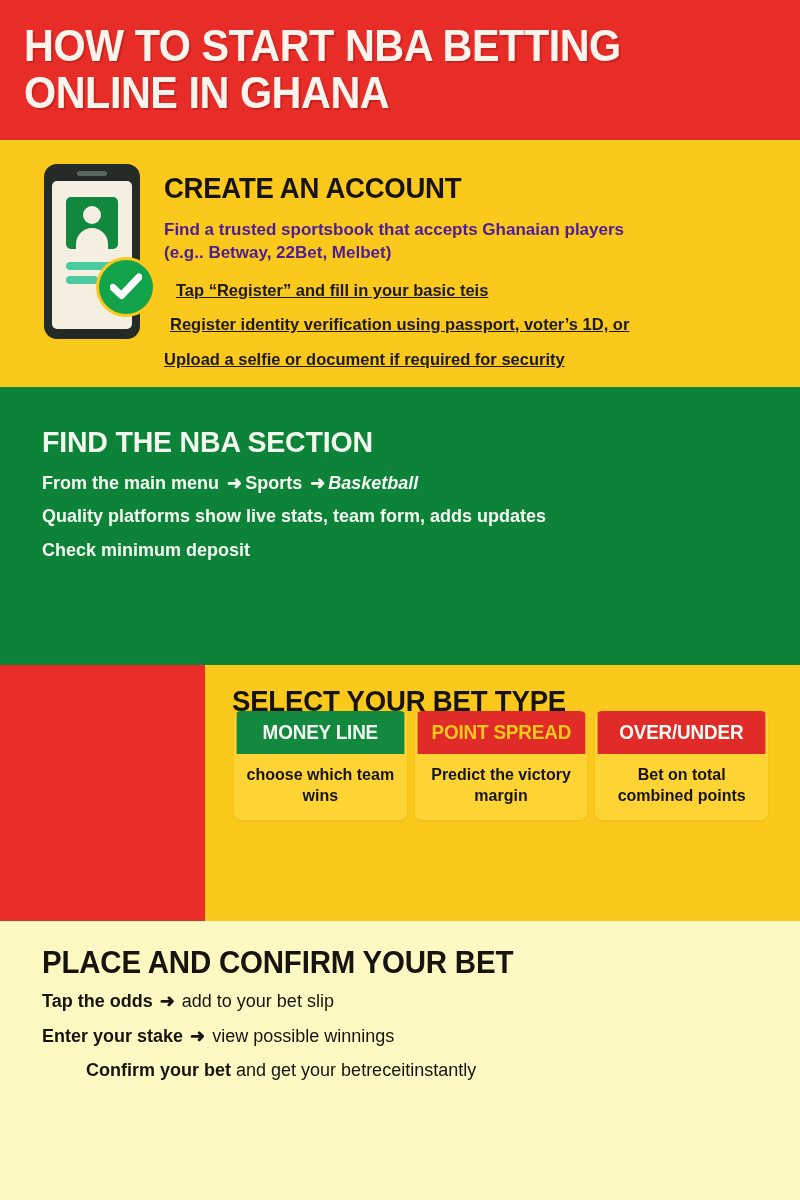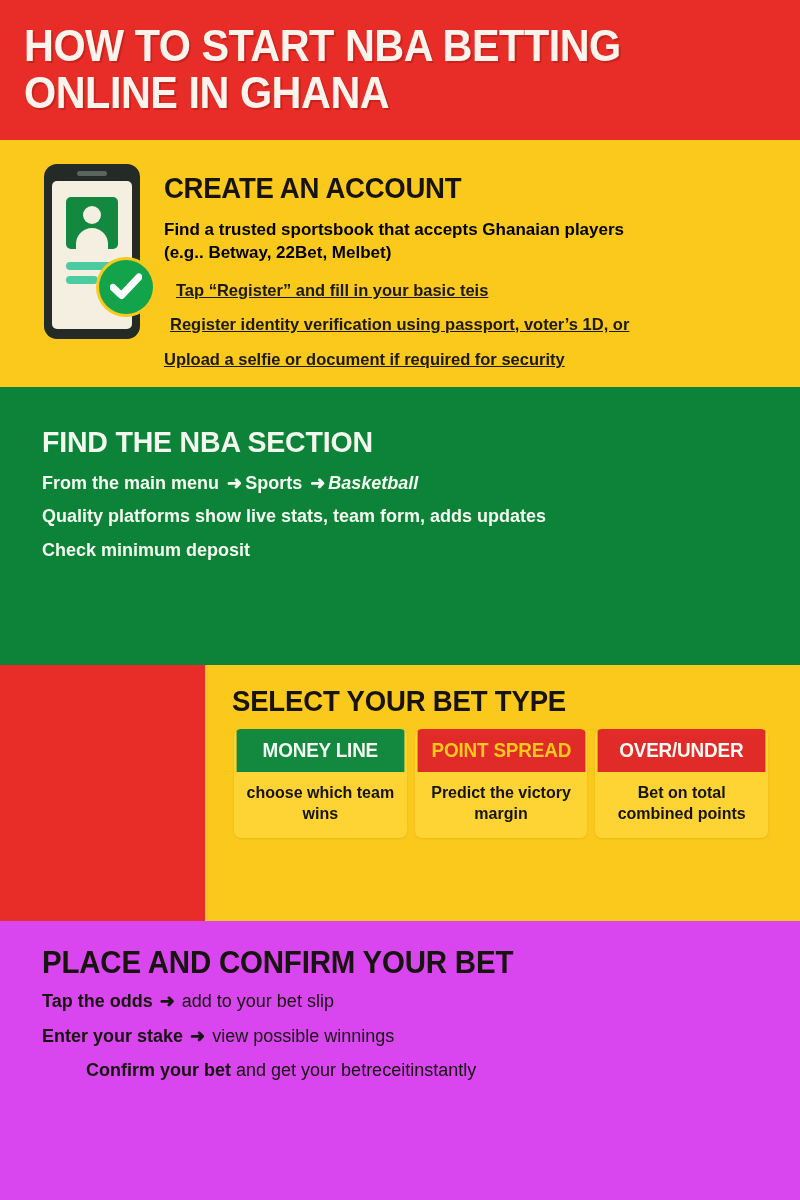--- a/index.html
+++ b/index.html
@@ -166,21 +166,21 @@
     white-space: nowrap;
   }
   .acc-lead {
     position: absolute;
     left: 164px;
     top: 78px;
     width: 470px;
     font-size: 17px;
     font-weight: 600;
     line-height: 1.38;
-    color: #000000;
+    color: #4c1d95;
   }
   .acc-bullet {
     position: absolute;
     font-size: 16.5px;
     font-weight: 600;
     color: #1C1A14;
     white-space: nowrap;
     text-decoration: underline;
   }
   .acc-b1 { left: 176px; top: 141px; }
@@ -258,21 +258,21 @@
     letter-spacing: -0.2px;
     color: #17140F;
     text-transform: uppercase;
     transform: scaleX(0.95);
     transform-origin: left center;
     white-space: nowrap;
   }
   .bet-cards {
     position: absolute;
     left: 234px;
-    top: 729px;
+    top: 711px;
     width: 534px;
     display: flex;
     gap: 8px;
   }
   .bet-card {
     flex: 1;
     background: #FDD434;
     border-radius: 7px;
     overflow: hidden;
     box-shadow: 0 1px 2px rgba(120, 90, 0, 0.12);
@@ -299,21 +299,21 @@
     color: #17140F;
   }
 
   
   .sec-place {
     position: absolute;
     left: 0;
     top: 921px;
     width: 800px;
     height: 279px;
-    background: #d946ef;
+    background: #fef9c3;
   }
   .place-title {
     position: absolute;
     left: 42px;
     top: 24px;
     font-family: "Liberation Sans Narrow", "Liberation Sans", sans-serif;
     font-weight: 700;
     font-size: 31px;
     letter-spacing: -0.2px;
     color: #17140F;

